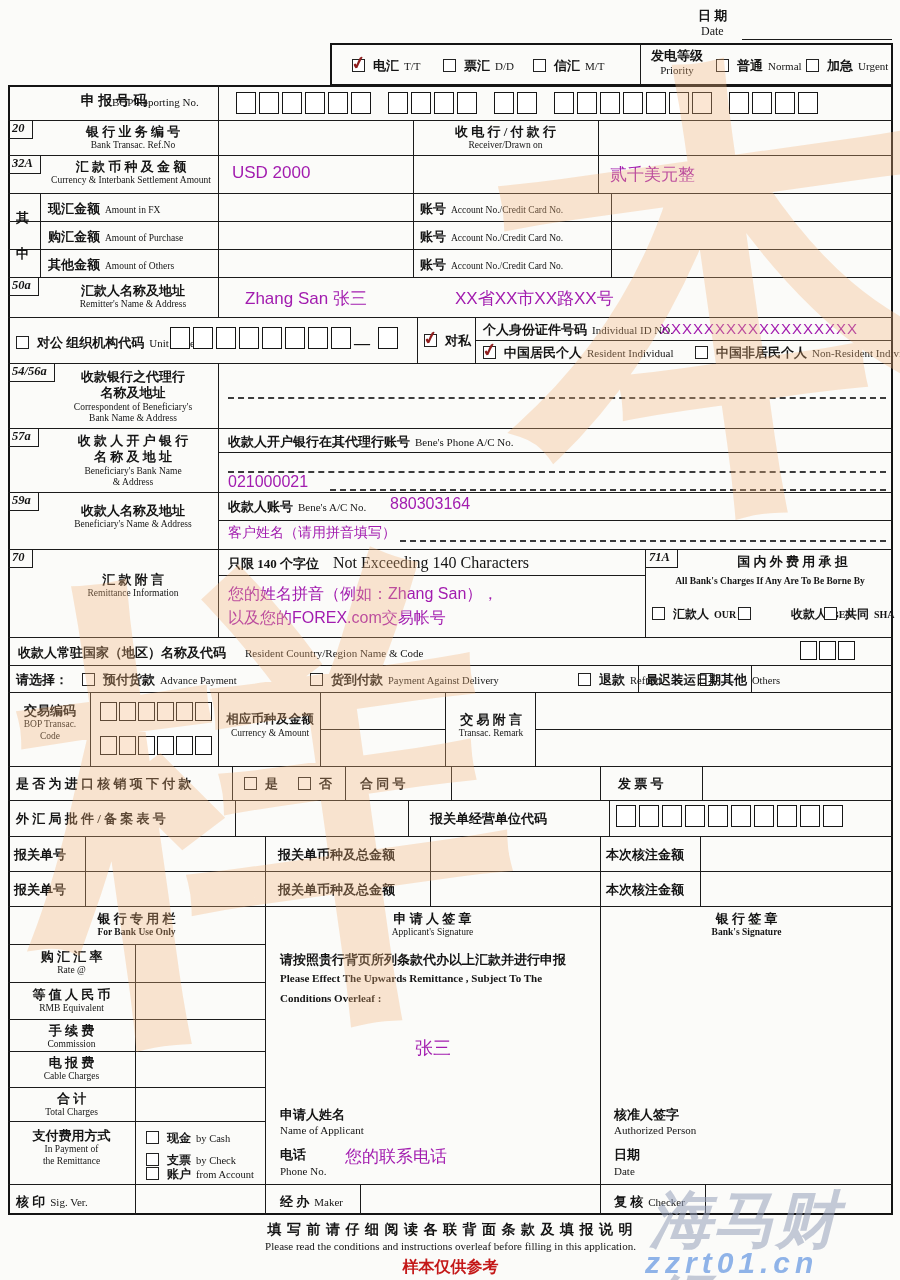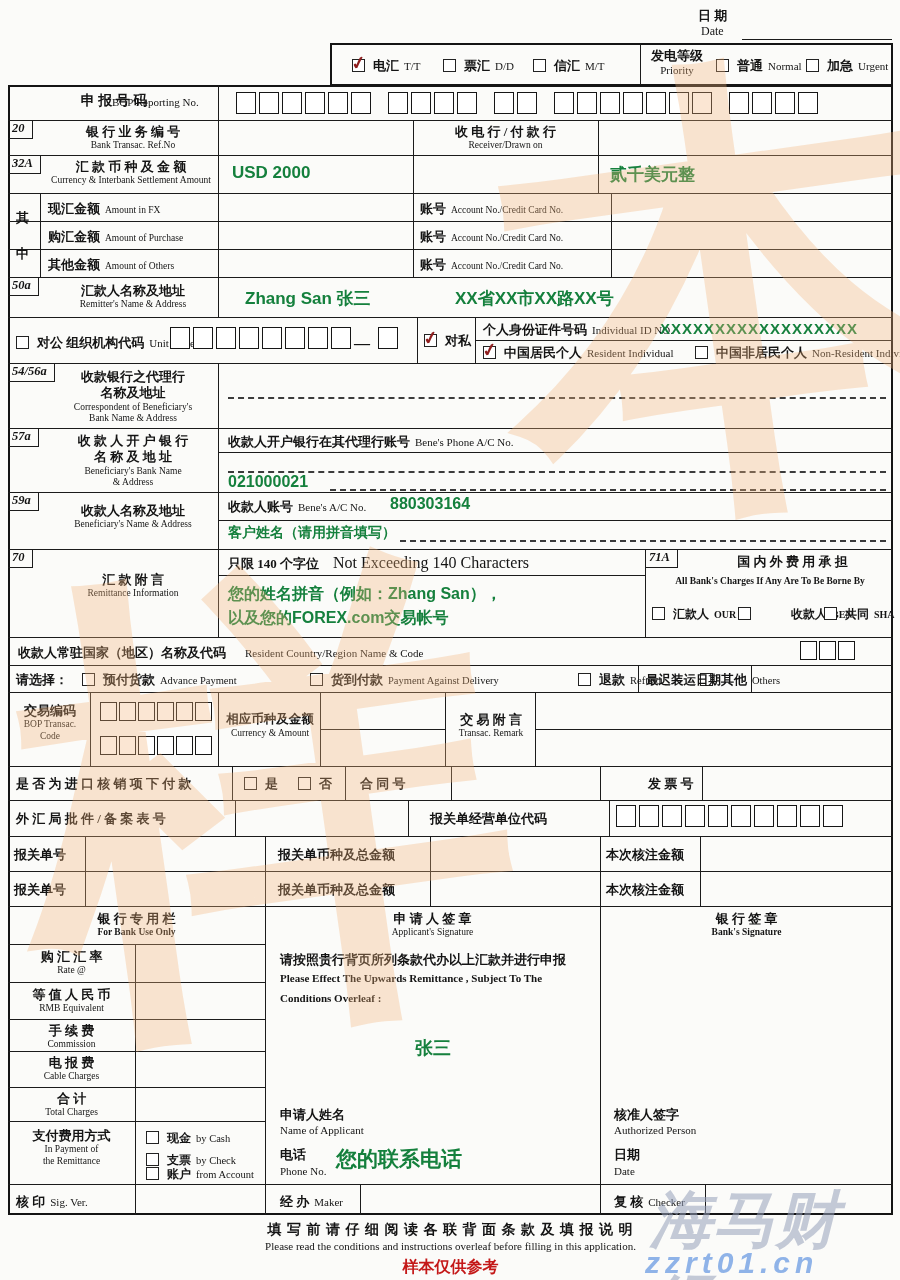--- a/index.html
+++ b/index.html
@@ -15,22 +15,22 @@
   .lab .en{display:block;font-size:9.5px;}
   .zh{font-size:13px;font-weight:bold;}
   .en{font-size:9.5px;}
   .inline-lab{position:absolute;white-space:nowrap;}
   .inline-lab .zh{margin-right:5px;}
   
   .tag{position:absolute;font-style:italic;font-weight:bold;font-size:12.5px;
        border-right:1.6px solid #1b1b1b;border-bottom:1.6px solid #1b1b1b;
        padding:1px 7px 2px 4px;}
   
-  .val{position:absolute;font-family:"Liberation Sans",sans-serif;font-weight:bold;
-       color:#15803d;white-space:nowrap;}
+  .val{position:absolute;font-family:"Liberation Sans",sans-serif;font-weight:normal;
+       color:#a21caf;white-space:nowrap;}
   
   .cb{position:relative;display:inline-block;width:13px;height:13px;border:1.6px solid #222;
       vertical-align:-2px;margin-right:4px;background:#fff;box-sizing:border-box;}
   .cb.checked::after{content:"✓";position:absolute;left:-2px;top:-8px;font-size:18px;
       color:#8e1d1d;font-weight:bold;transform:rotate(-10deg);}
   
   .box{display:inline-block;width:20px;height:22px;border:1.6px solid #161616;
        margin-right:3px;background:#fff;box-sizing:border-box;}
   .sm .box{width:17px;height:19px;margin-right:2px;}
   .bgroup{display:inline-block;margin-right:14px;}
@@ -304,21 +304,21 @@
     </div>
 
   <div class="inline-lab" style="left:16px;top:774px;"><span class="zh">是 否 为 进 口 核 销 项 下 付 款</span></div>
   <div class="inline-lab" style="left:244px;top:774px;">
     <span class="cb"></span>
     <span class="zh">是</span></div>
   <div class="inline-lab" style="left:298px;top:774px;">
     <span class="cb"></span>
     <span class="zh">否</span></div>
   <div class="inline-lab" style="left:360px;top:774px;"><span class="zh">合 同 号</span></div>
-  <div class="inline-lab" style="left:618px;top:774px;margin-left:30px;"><span class="zh">发  票  号</span></div>
+  <div class="inline-lab" style="left:618px;top:774px;"><span class="zh">发  票  号</span></div>
 
   <div class="inline-lab" style="left:16px;top:809px;"><span class="zh">外 汇 局 批 件 / 备 案 表 号</span></div>
   <div class="inline-lab" style="left:430px;top:809px;text-align:center;"><span class="zh">报关单经营单位代码</span></div>
   <div class="boxrow" style="left:616px;top:805px;"><span><span class="box"></span><span class="box"></span><span class="box"></span><span class="box"></span><span class="box"></span><span class="box"></span><span class="box"></span><span class="box"></span><span class="box"></span><span class="box"></span></span></div>
 
   <div class="inline-lab" style="left:14px;top:845px;"><span class="zh">报关单号</span></div>
   <div class="inline-lab" style="left:278px;top:845px;"><span class="zh">报关单币种及总金额</span></div>
   <div class="inline-lab" style="left:606px;top:845px;"><span class="zh">本次核注金额</span></div>
   <div class="inline-lab" style="left:14px;top:880px;"><span class="zh">报关单号</span></div>
   <div class="inline-lab" style="left:278px;top:880px;"><span class="zh">报关单币种及总金额</span></div>
@@ -375,21 +375,21 @@
   <div class="inline-lab" style="left:16px;top:1192px;">
     <span class="zh">核 印</span><span class="en" style="font-size:11px;">Sig. Ver.</span></div>
 
   <div class="inline-lab" style="left:280px;top:950px;"><span class="zh">请按照贵行背页所列条款代办以上汇款并进行申报</span></div>
   <div class="inline-lab" style="left:280px;top:972px;font-size:11px;font-weight:bold;"><span>Please Effect The Upwards Remittance , Subject To The</span></div>
   <div class="inline-lab" style="left:280px;top:992px;font-size:11px;font-weight:bold;"><span>Conditions Overleaf :</span></div>
   <div class="val" style="left:415px;top:1036px;font-size:18px;">张三</div>
   <div class="inline-lab" style="left:280px;top:1105px;"><span class="zh">申请人姓名</span></div>
   <div class="inline-lab" style="left:280px;top:1124px;font-size:11px;"><span>Name of Applicant</span></div>
   <div class="inline-lab" style="left:280px;top:1145px;"><span class="zh">电话</span></div>
-  <div class="val" style="left:336px;top:1145px;font-size:21px;">您的联系电话</div>
+  <div class="val" style="left:345px;top:1145px;font-size:17px;">您的联系电话</div>
   <div class="inline-lab" style="left:280px;top:1165px;font-size:11px;"><span>Phone No.</span></div>
   <div class="inline-lab" style="left:280px;top:1192px;">
     <span class="zh">经 办</span><span class="en" style="font-size:11px;">Maker</span></div>
 
   <div class="inline-lab" style="left:614px;top:1105px;"><span class="zh">核准人签字</span></div>
   <div class="inline-lab" style="left:614px;top:1124px;font-size:11px;"><span>Authorized Person</span></div>
   <div class="inline-lab" style="left:614px;top:1145px;"><span class="zh">日期</span></div>
   <div class="inline-lab" style="left:614px;top:1165px;font-size:11px;"><span>Date</span></div>
   <div class="inline-lab" style="left:614px;top:1192px;">
     <span class="zh">复 核</span><span class="en" style="font-size:11px;">Checker</span></div>

